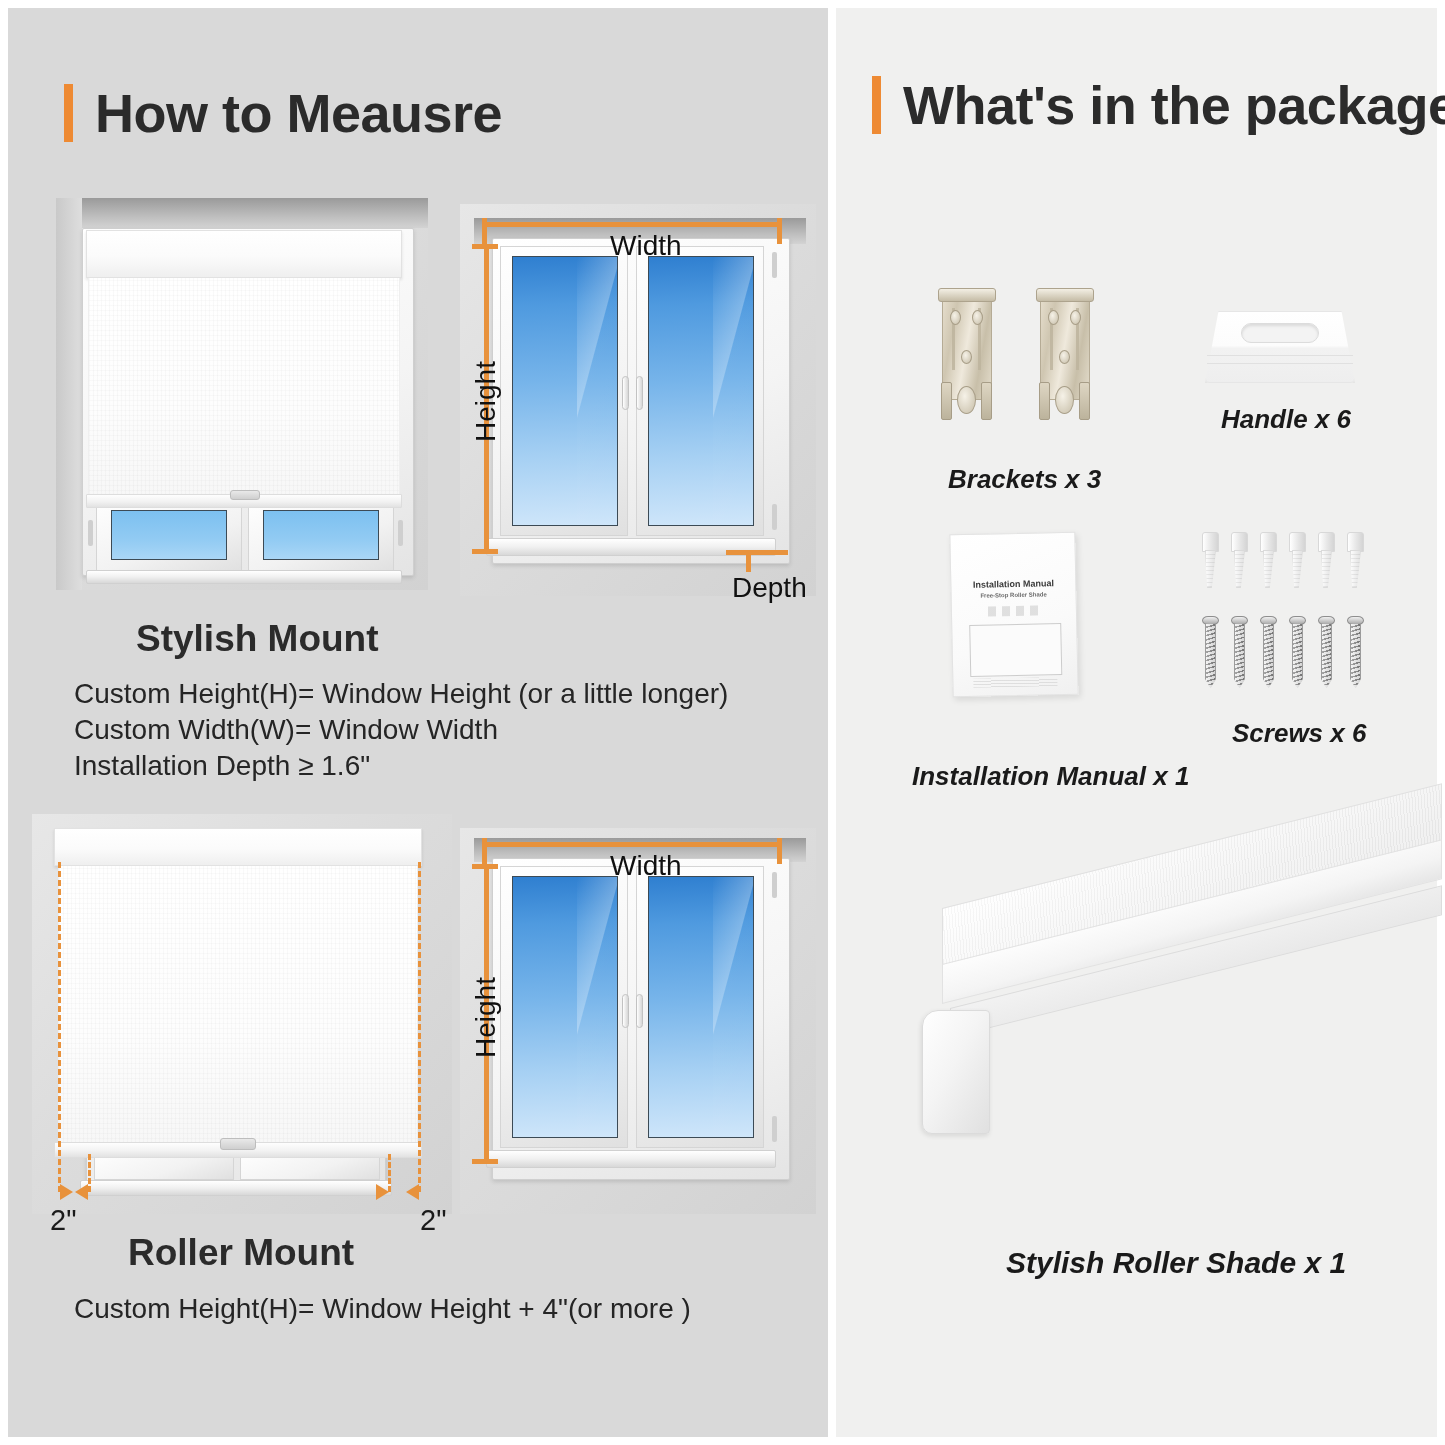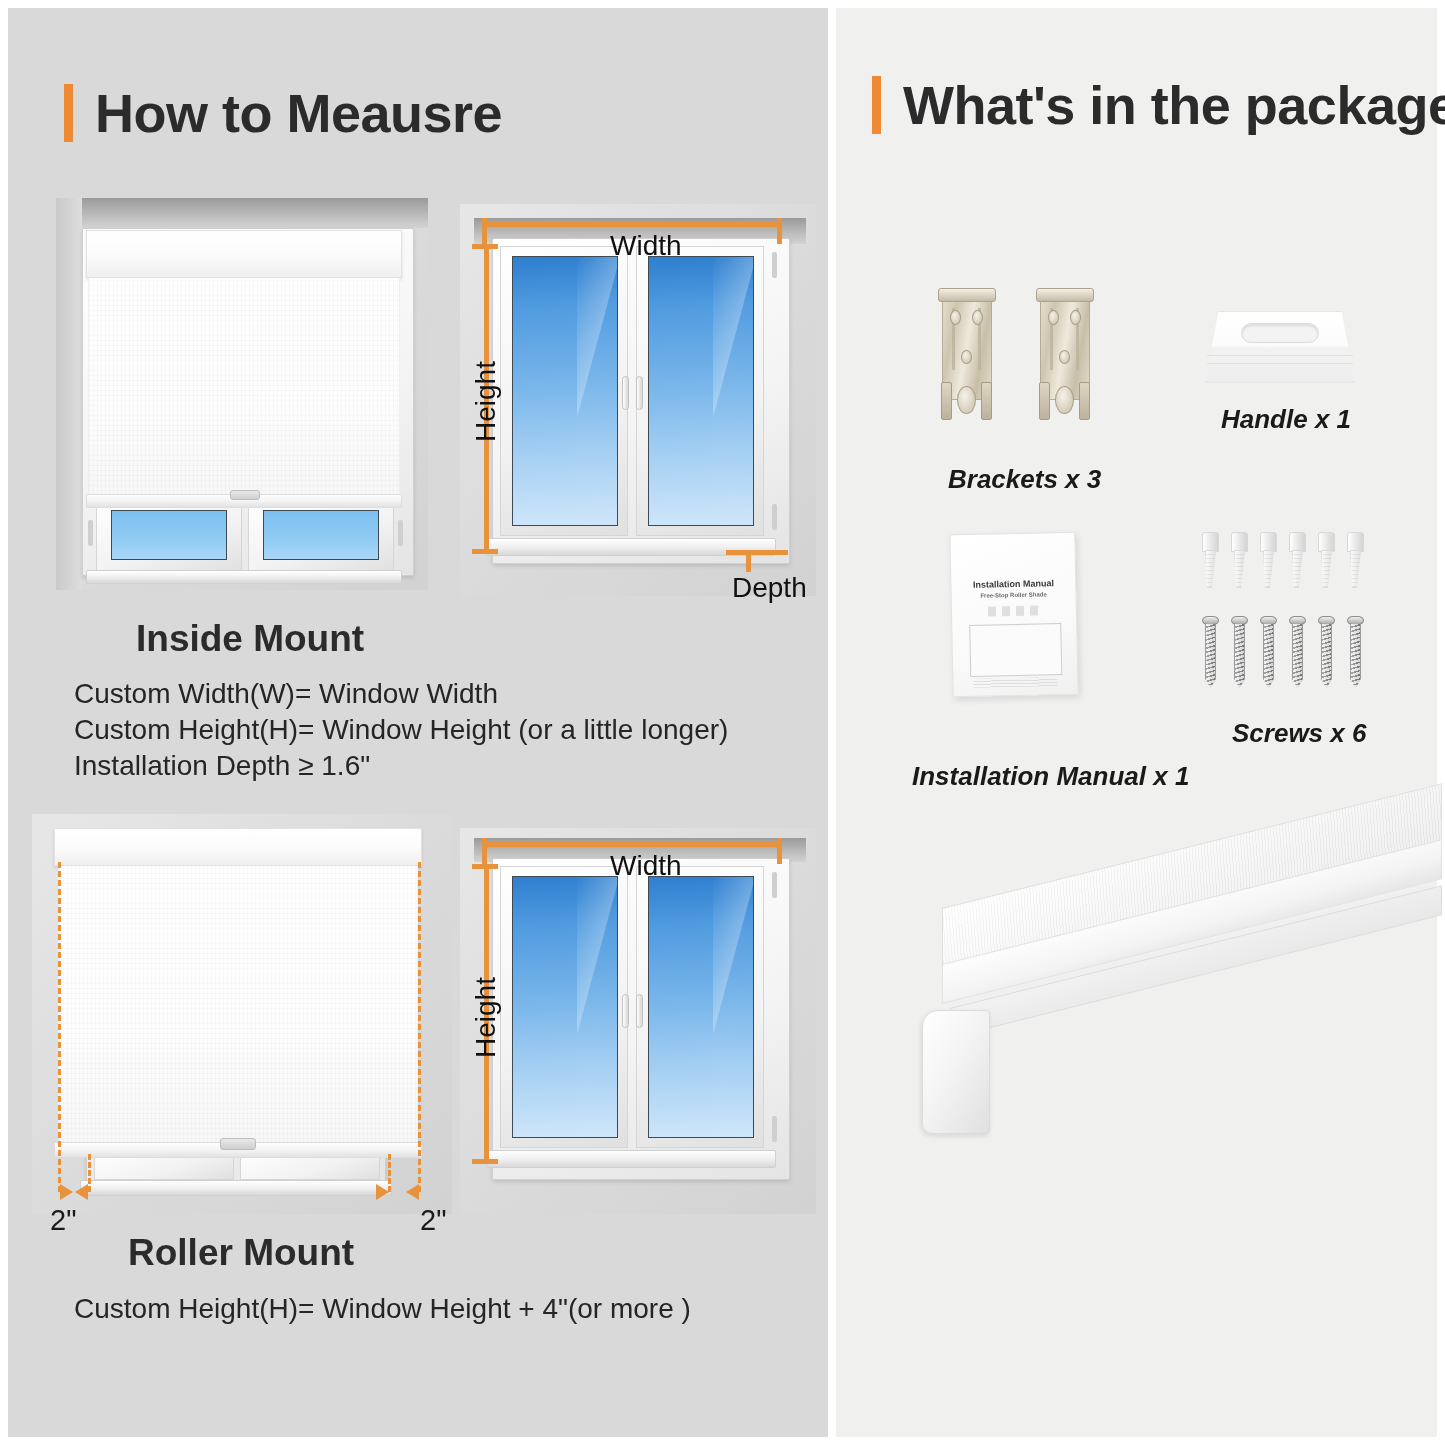--- a/index.html
+++ b/index.html
@@ -390,25 +390,25 @@
       <div class="cap-h" style="left:12px; top:345px;"></div>
 
       <div class="tick-h" style="left:266px; top:346px; width:62px;"></div>
       <div class="tick-v" style="left:286px; top:346px; height:22px;"></div>
 
       <div class="meas-label" style="left:150px; top:26px;">Width</div>
       <div class="meas-label vert" style="left:10px; top:238px;">Height</div>
       <div class="meas-label" style="left:272px; top:368px;">Depth</div>
     </div>
 
-    <div class="mount-title" style="left:128px; top:610px;">Inside Mount</div>
+    <div class="mount-title" style="left:128px; top:610px;">Stylish Mount</div>
 
     <div class="copy-block" style="left:66px; top:668px;">
+      <div class="copy-line">Custom Height(H)= Window Height (or a little longer)</div>
       <div class="copy-line">Custom Width(W)= Window Width</div>
-      <div class="copy-line">Custom Height(H)= Window Height (or a little longer)</div>
       <div class="copy-line">Installation Depth ≥ 1.6"</div>
     </div>
 
     <div class="diagram" style="left:24px; top:806px; width:420px; height:400px;">
       <div class="wall"></div>
 
       <div class="frame" style="left:54px; top:40px; width:300px; height:330px;"></div>
       <div class="sash" style="left:62px; top:336px; width:140px; height:30px;"></div>
       <div class="sash" style="left:208px; top:336px; width:140px; height:30px;"></div>
       <div class="sill" style="left:48px; top:366px; width:312px; height:16px;"></div>
@@ -508,21 +508,21 @@
       </div>
     </div>
     <div class="part-label" style="left:112px; top:456px;">Brackets x 3</div>
 
     <div class="handle-part" style="left:369px; top:303px;">
       <div class="handle-shape"></div>
       <div class="handle-cut"></div>
       <div class="handle-groove" style="top:44px;"></div>
       <div class="handle-groove" style="top:52px;"></div>
     </div>
-    <div class="part-label" style="left:385px; top:396px;">Handle x 1</div>
+    <div class="part-label" style="left:385px; top:396px;">Handle x 6</div>
 
     <div class="manual" style="left:115px; top:525px;">
       <div class="manual-title">Installation Manual</div>
       <div class="manual-sub">Free-Stop Roller Shade</div>
       <div class="manual-scribble"></div>
       <div class="manual-box"></div>
       <div class="manual-foot"></div>
     </div>
     <div class="part-label" style="left:76px; top:753px;">Installation Manual x 1</div>
 
@@ -581,15 +581,16 @@
 
     <div class="shade-shot" style="left:64px; top:880px; width:540px; height:320px;">
       <div class="shade-top" style="left:42px; top:20px; width:500px; height:60px;
                   transform: skewY(-14deg); transform-origin: left bottom;"></div>
       <div class="shade-face" style="left:42px; top:76px; width:500px; height:40px;
                   transform: skewY(-14deg); transform-origin: left top;"></div>
       <div class="shade-under" style="left:50px; top:120px; width:492px; height:30px;
                   transform: skewY(-14deg); transform-origin: left top;"></div>
       <div class="shade-cap" style="left:22px; top:122px; width:68px; height:124px;"></div>
     </div>
+    <div class="part-label big" style="left:170px; top:1238px;">Stylish Roller Shade x 1</div>
   </div>
 
 </div>
 
 </body></html>

